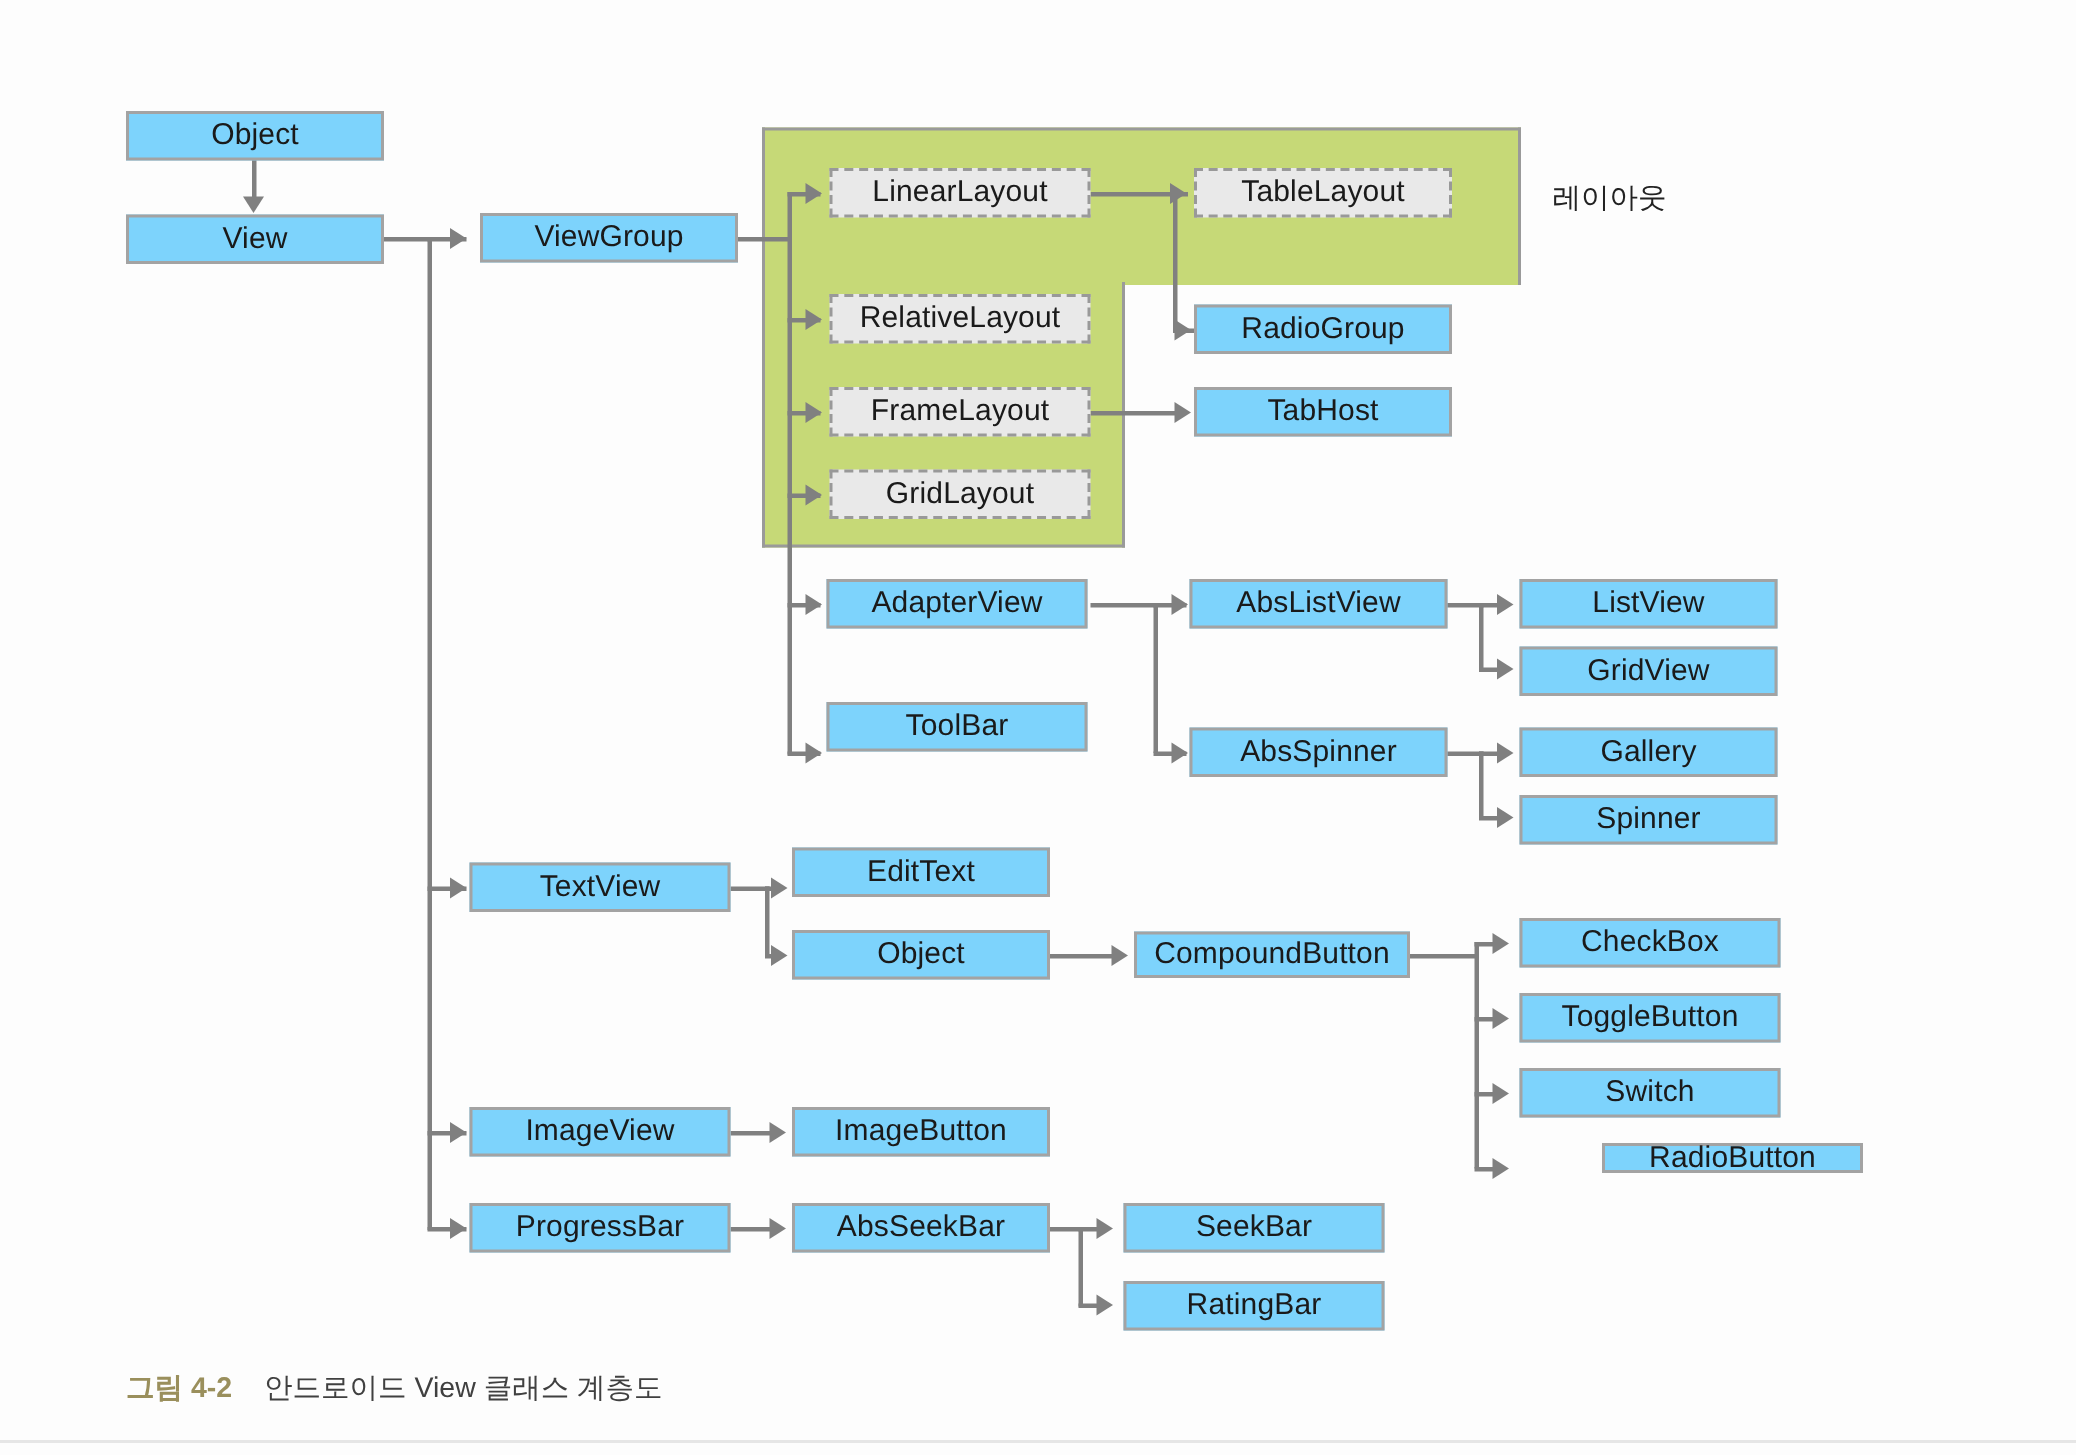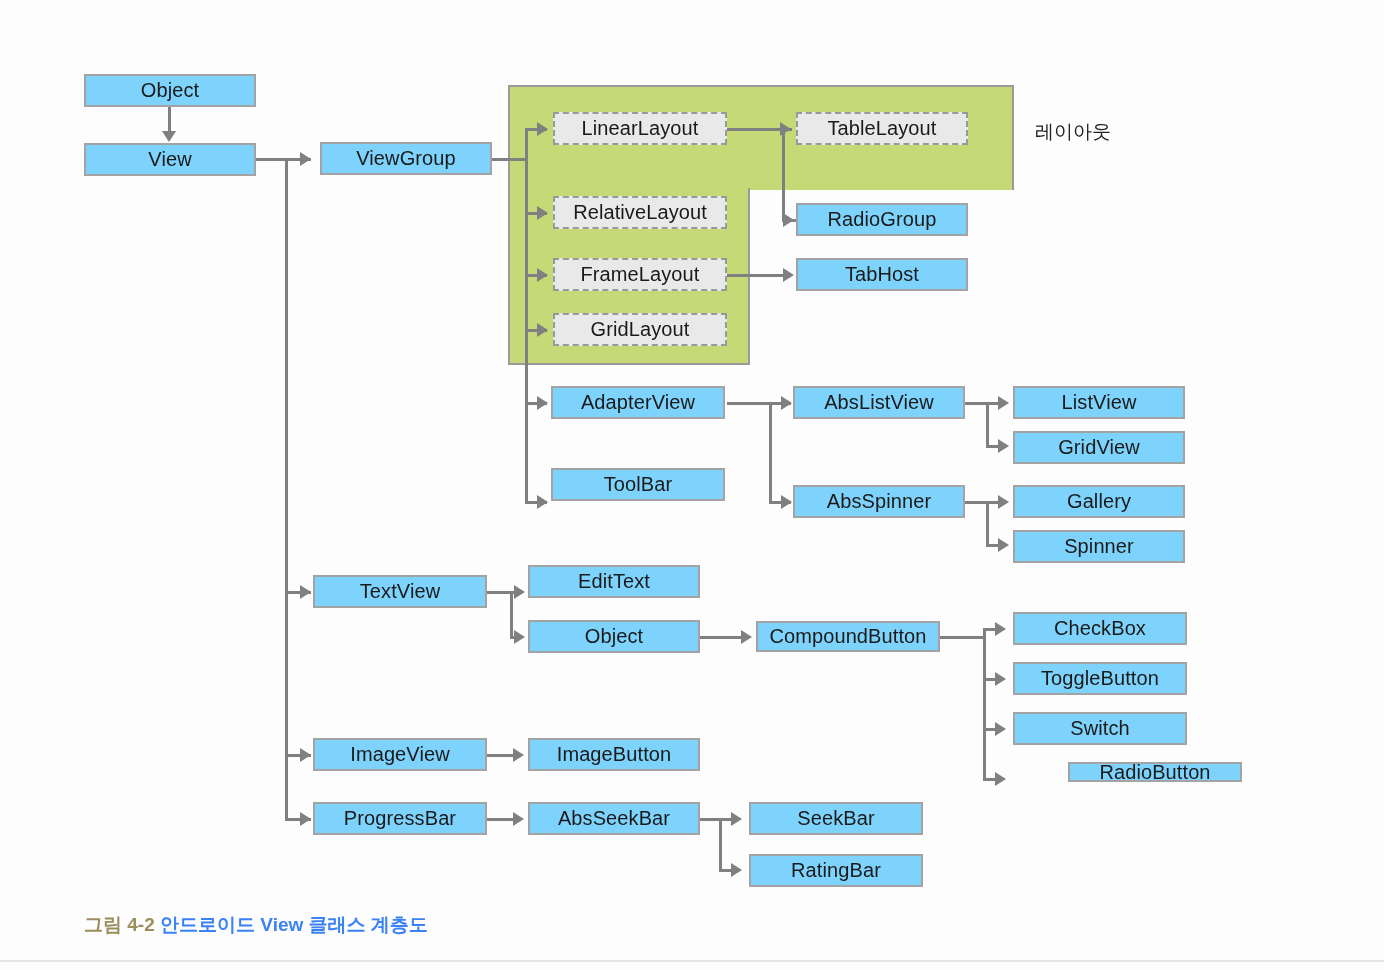--- a/index.html
+++ b/index.html
@@ -102,22 +102,23 @@
     left: 84px;
     top: 912px;
     font-size: 19px;
     white-space: nowrap;
   }
   .caption .figno {
     color: #9a8f5c;
     font-weight: bold;
   }
   .caption .captext {
-    color: #3b82f6;
-    font-weight: bold;
+    color: #404040;
+    font-weight: normal;
+    margin-left: 16px;
   }
   .rule {
     position: absolute;
     left: 0;
     top: 960px;
     width: 1384px;
     height: 2px;
     background: #e6e6e6;
   }
 </style>

